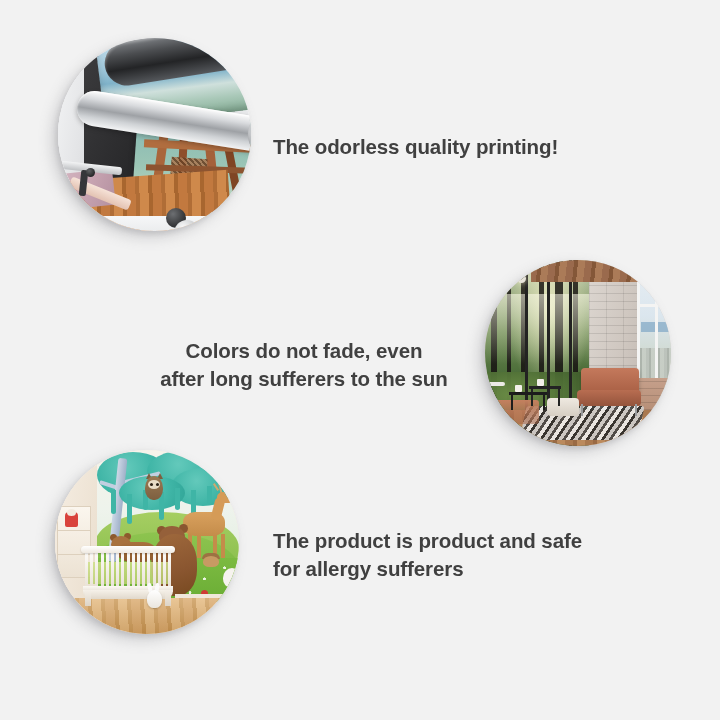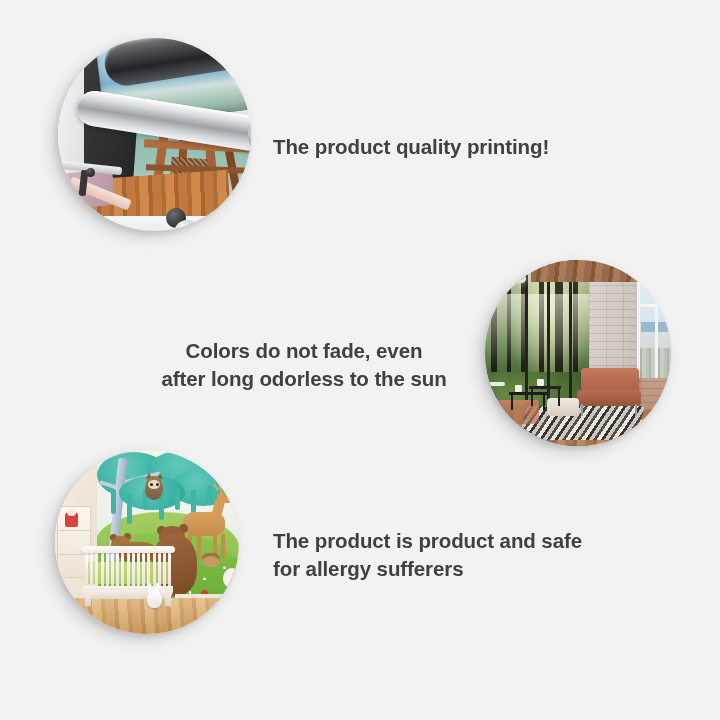--- a/index.html
+++ b/index.html
@@ -407,21 +407,21 @@
       <div class="pr-bar"></div>
       <div class="pr-bar2"></div>
       <div class="pr-knob pr-k3"></div>
       <div class="pr-base"></div>
       <div class="pr-shelf"></div>
       <div class="pr-knob pr-k1"></div>
       <div class="pr-knob pr-k2"></div>
     </div>
   </div>
 
-  <div class="caption" id="caption-printing">The product quality printing!</div>
+  <div class="caption" id="caption-printing">The odorless quality printing!</div>
 
   <div class="badge" id="badge-livingroom">
     <div class="scene">
       <div class="lr-wall"></div>
       <div class="lr-forest"></div>
       <div class="lr-tree lr-t1"></div>
       <div class="lr-tree lr-t2"></div>
       <div class="lr-tree lr-t3"></div>
       <div class="lr-tree lr-t4"></div>
       <div class="lr-tree lr-t5"></div>
@@ -455,21 +455,21 @@
       <div class="lr-tbl1"></div>
       <div class="lr-tbl1l"></div>
       <div class="lr-tbl1r"></div>
       <div class="lr-cup lr-c1"></div>
       <div class="lr-cup lr-c2"></div>
       <div class="lr-sidetbl"></div>
     </div>
   </div>
 
   <div class="caption" id="caption-fade">Colors do not fade, even
-after long odorless to the sun</div>
+after long sufferers to the sun</div>
 
   <div class="badge" id="badge-nursery">
     <div class="scene">
       <div class="nu-room"></div>
       <div class="nu-sky"></div>
       <div class="nu-hill1"></div>
       <div class="nu-hill2"></div>
       <div class="nu-grass"></div>
       <div class="nu-dots"></div>
 

